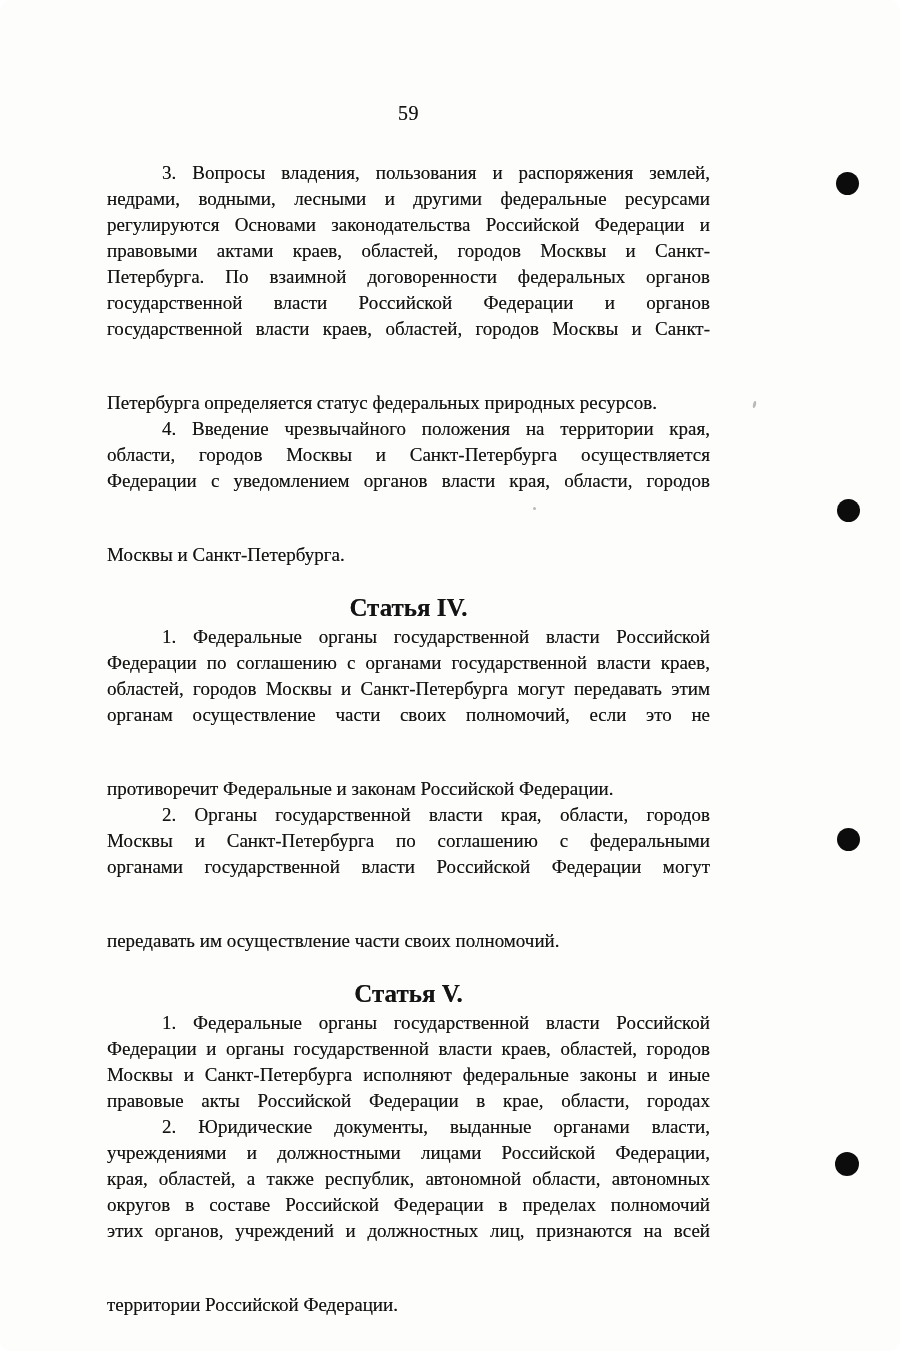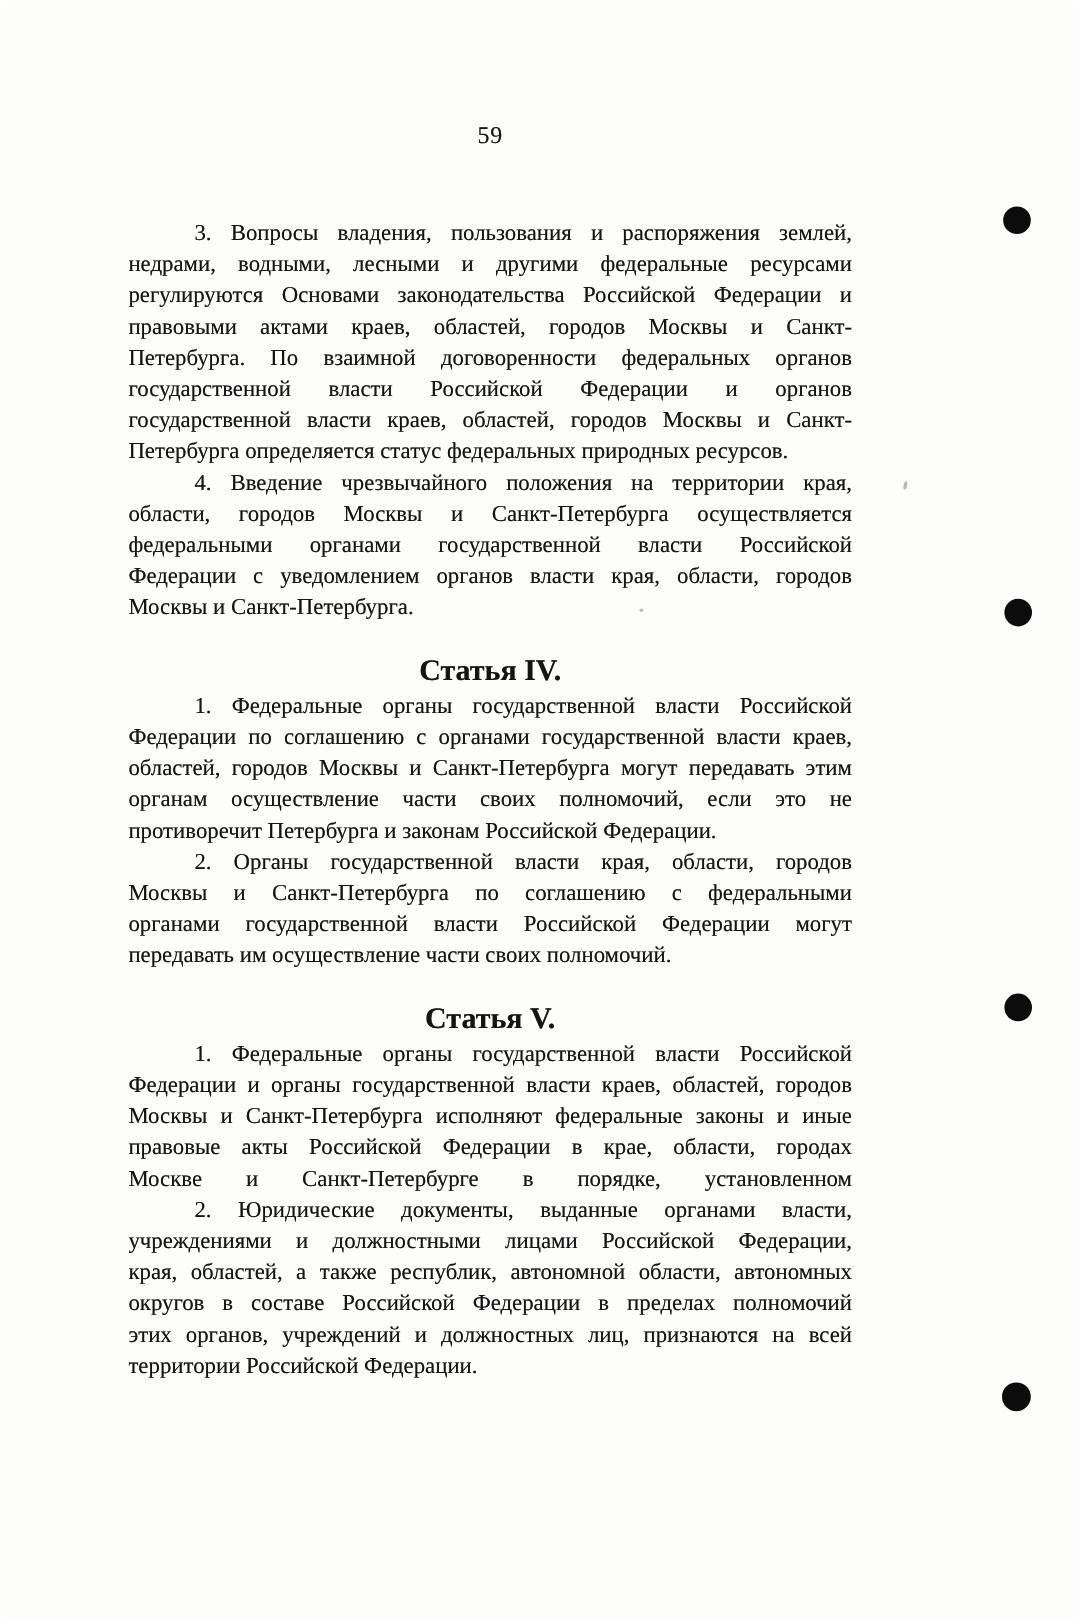--- a/index.html
+++ b/index.html
@@ -26,37 +26,37 @@
     width: 603px;
     text-align: center;
     font-size: 20px;
     line-height: 26px;
     letter-spacing: 0.5px;
     text-shadow: 0 0 0.5px rgba(0,0,0,0.55);
   }
   .text-block {
     position: absolute;
     left: 107px;
-    top: 182px;
+    top: 160px;
     width: 603px;
     font-size: 19px;
     line-height: 26px;
     text-shadow: 0 0 0.5px rgba(0,0,0,0.55);
     font-family: Liberation Serif, serif;
   }
   .para { display: block; }
   .line {
     height: 26px;
     text-align: justify;
     text-align-last: justify;
     white-space: normal;
     overflow: hidden;
   }
   .line.first { padding-left: 55px; }
-  .line.last { text-align-last: left; }
+  .line.last { text-align-last: left; margin-top: 48px; }
   .heading {
     text-align: center;
     font-weight: bold;
     font-size: 25px;
     line-height: 26px;
     margin-top: 27px;
     margin-bottom: 3px;
   }
   .dot {
     position: absolute;
@@ -90,45 +90,43 @@
         <div class="line">регулируются Основами законодательства Российской Федерации и</div>
         <div class="line">правовыми актами краев, областей, городов Москвы и Санкт-</div>
         <div class="line">Петербурга. По взаимной договоренности федеральных органов</div>
         <div class="line">государственной власти Российской Федерации и органов</div>
         <div class="line">государственной власти краев, областей, городов Москвы и Санкт-</div>
         <div class="line last">Петербурга определяется статус федеральных природных ресурсов.</div>
       </div>
       <div class="para">
         <div class="line first">4. Введение чрезвычайного положения на территории края,</div>
         <div class="line">области, городов Москвы и Санкт-Петербурга осуществляется</div>
-        <div class="line">федеральными органами государственной власти Российской</div>
         <div class="line">Федерации с уведомлением органов власти края, области, городов</div>
         <div class="line last">Москвы и Санкт-Петербурга.</div>
       </div>
       <div class="heading">Статья IV.</div>
       <div class="para">
         <div class="line first">1. Федеральные органы государственной власти Российской</div>
         <div class="line">Федерации по соглашению с органами государственной власти краев,</div>
         <div class="line">областей, городов Москвы и Санкт-Петербурга могут передавать этим</div>
         <div class="line">органам осуществление части своих полномочий, если это не</div>
-        <div class="line last">противоречит Петербурга и законам Российской Федерации.</div>
+        <div class="line last">противоречит Федеральные и законам Российской Федерации.</div>
       </div>
       <div class="para">
         <div class="line first">2. Органы государственной власти края, области, городов</div>
         <div class="line">Москвы и Санкт-Петербурга по соглашению с федеральными</div>
         <div class="line">органами государственной власти Российской Федерации могут</div>
         <div class="line last">передавать им осуществление части своих полномочий.</div>
       </div>
       <div class="heading">Статья V.</div>
       <div class="para">
         <div class="line first">1. Федеральные органы государственной власти Российской</div>
         <div class="line">Федерации и органы государственной власти краев, областей, городов</div>
         <div class="line">Москвы и Санкт-Петербурга исполняют федеральные законы и иные</div>
         <div class="line">правовые акты Российской Федерации в крае, области, городах</div>
-        <div class="line">Москве и Санкт-Петербурге в порядке, установленном</div>
       </div>
       <div class="para">
         <div class="line first">2. Юридические документы, выданные органами власти,</div>
         <div class="line">учреждениями и должностными лицами Российской Федерации,</div>
         <div class="line">края, областей, а также республик, автономной области, автономных</div>
         <div class="line">округов в составе Российской Федерации в пределах полномочий</div>
         <div class="line">этих органов, учреждений и должностных лиц, признаются на всей</div>
         <div class="line last">территории Российской Федерации.</div>
       </div>
     </main>

